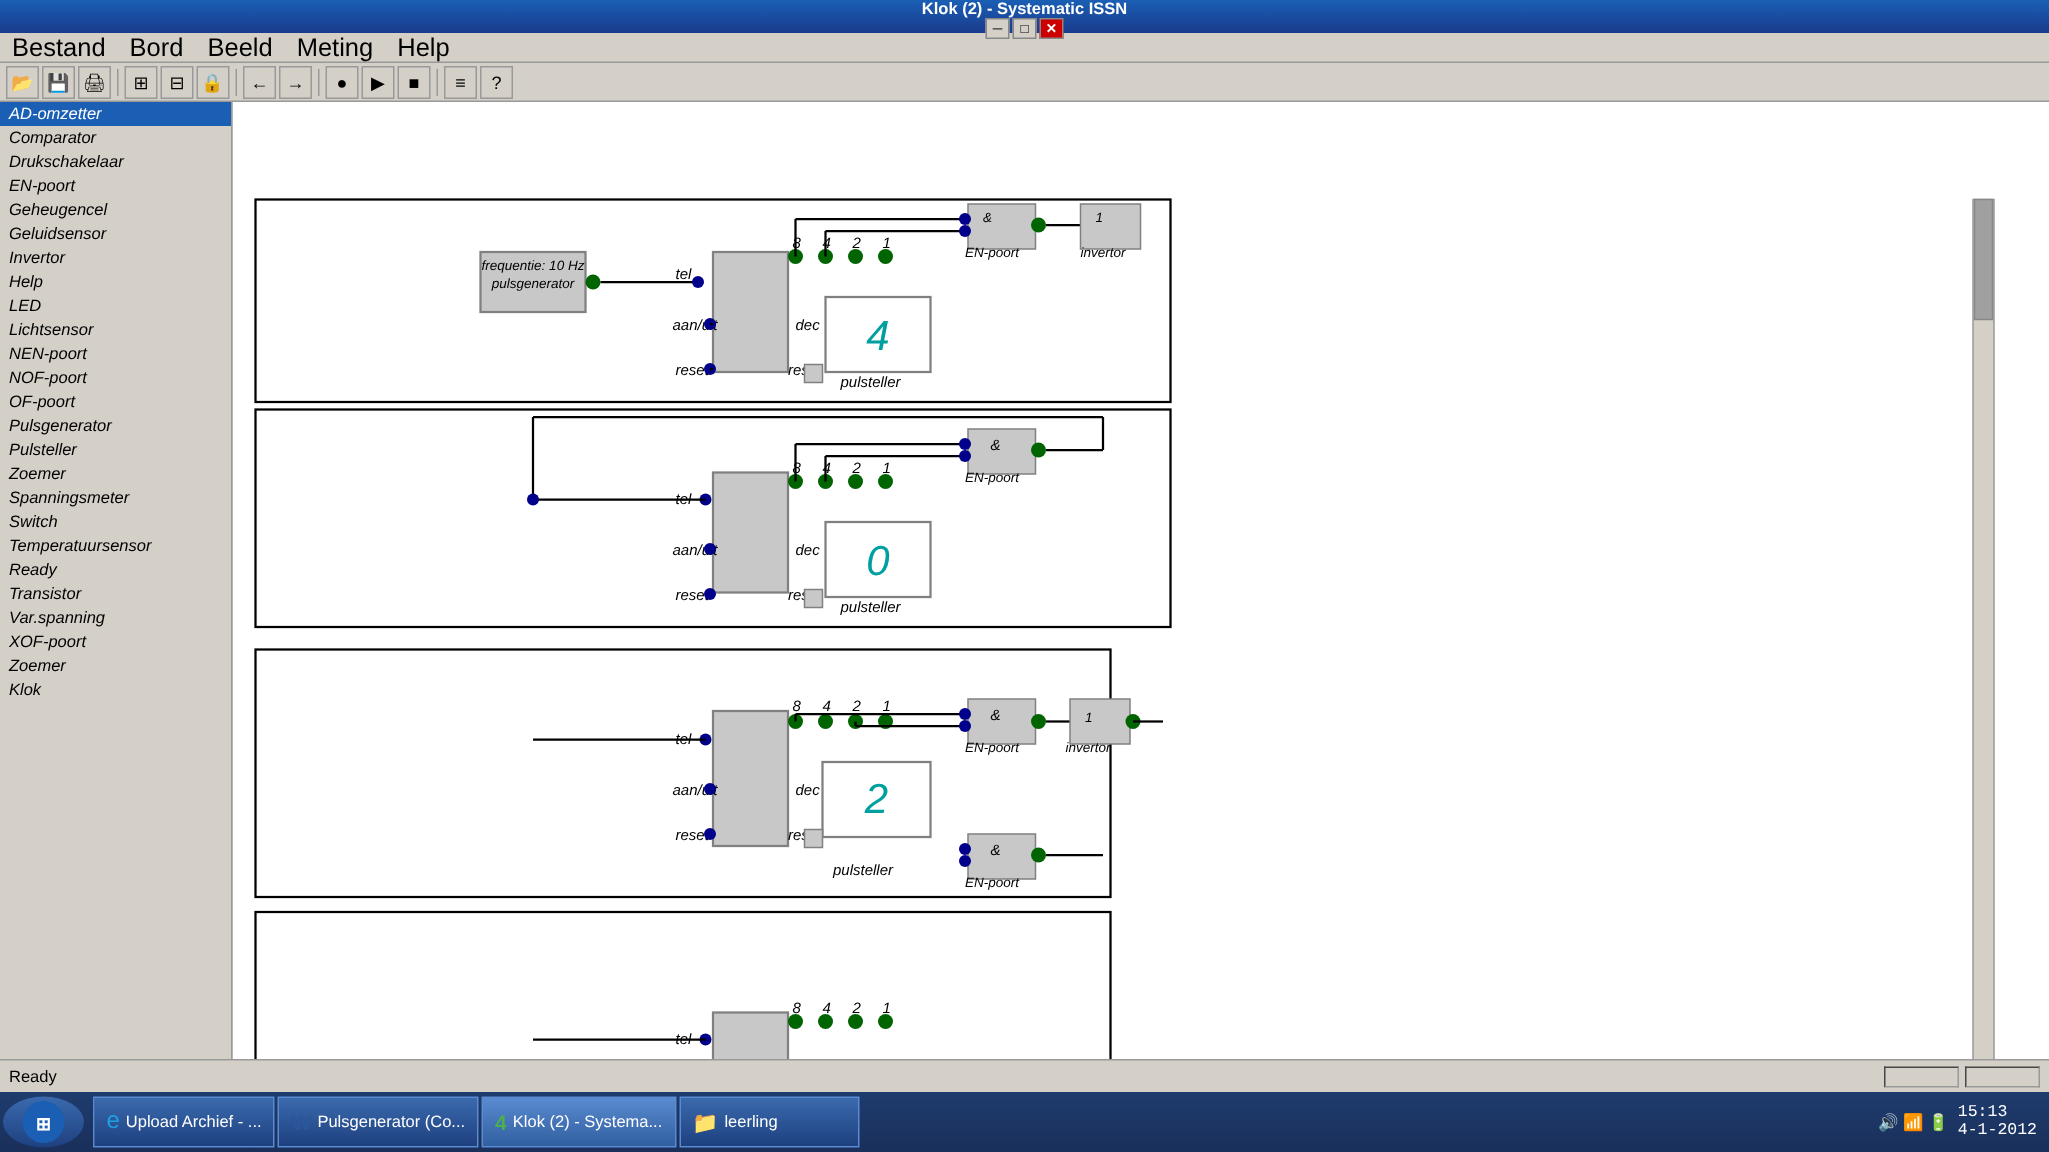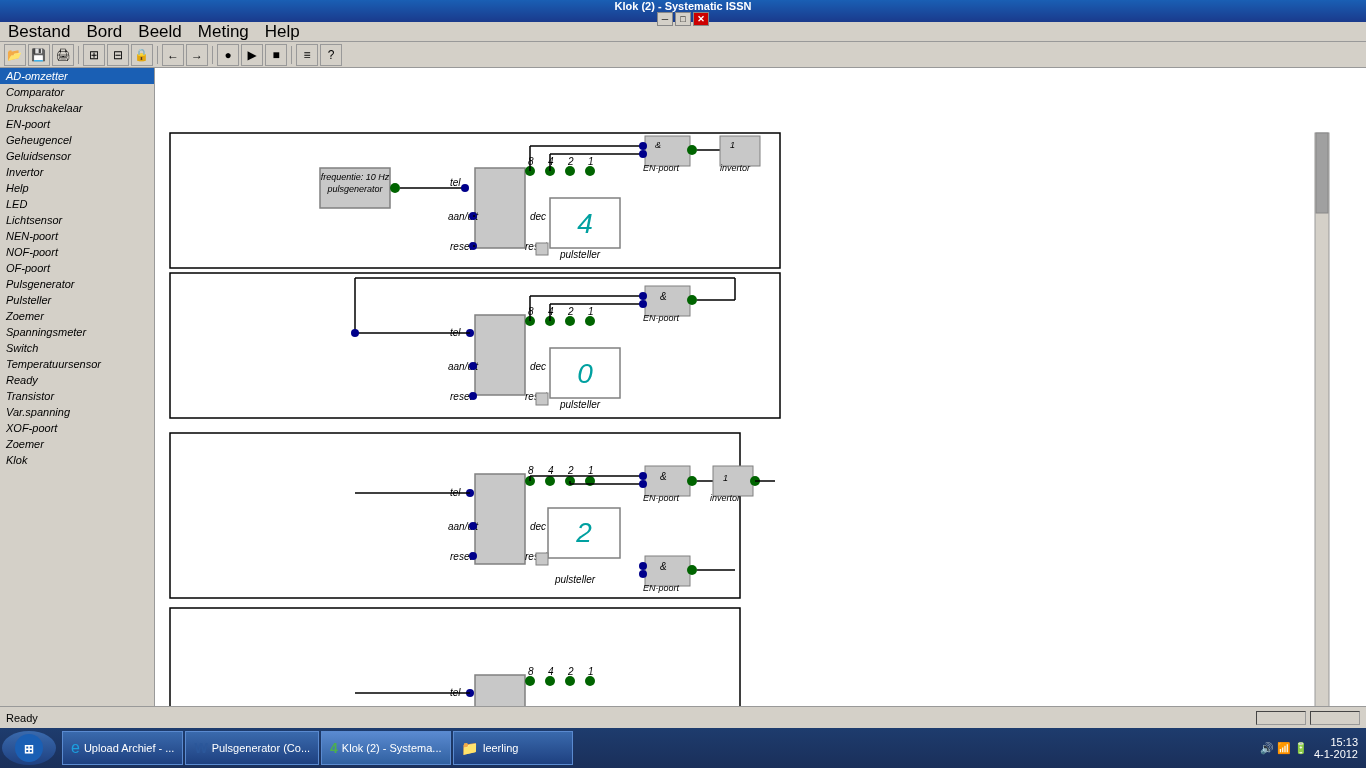--- a/index.html
+++ b/index.html
@@ -145,21 +145,21 @@
     }
     .taskbar-right {
       margin-left: auto;
       display: flex;
       align-items: center;
       gap: 6px;
       color: white;
       font-size: 11px;
       padding-right: 6px;
     }
-    .clock { text-align: right; }
+    .clock { text-align: left; font-family: Liberation Mono, monospace; }
 
     
     #circuit-canvas {
       width: 1180px;
       height: 700px;
       position: relative;
       background: white;
     }
   </style>
 </head>

